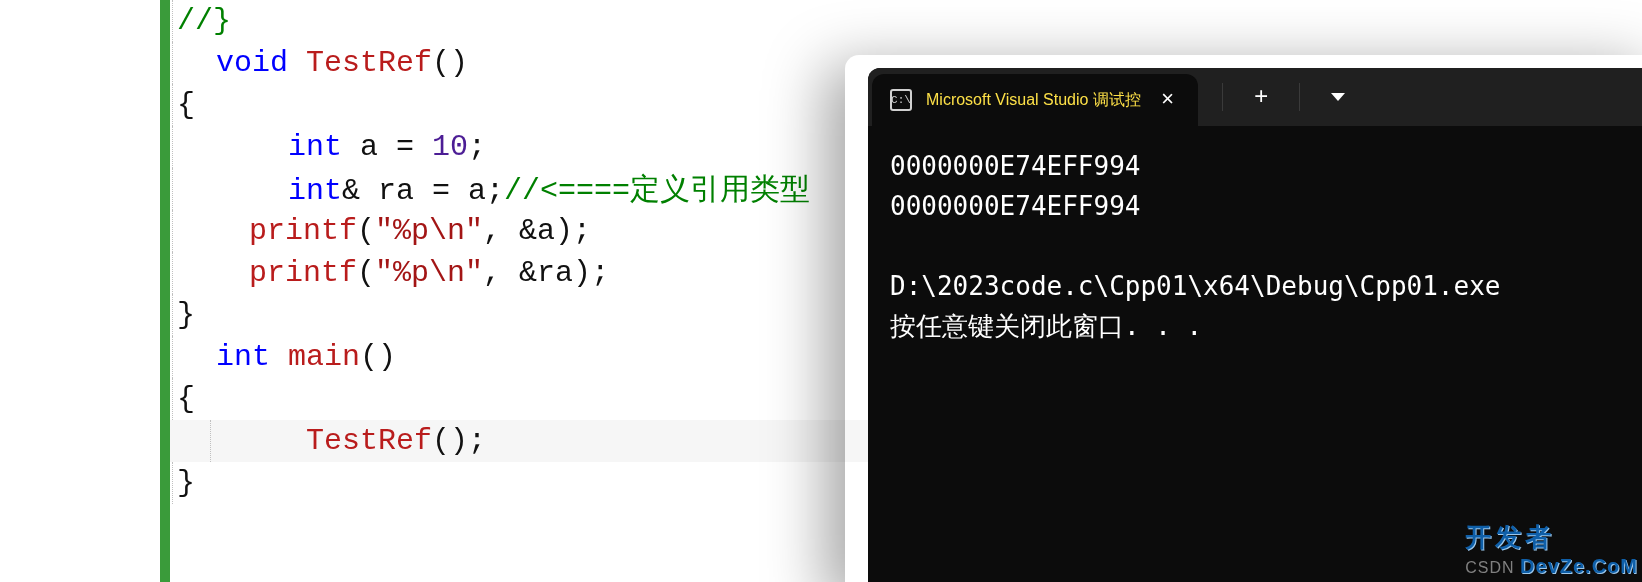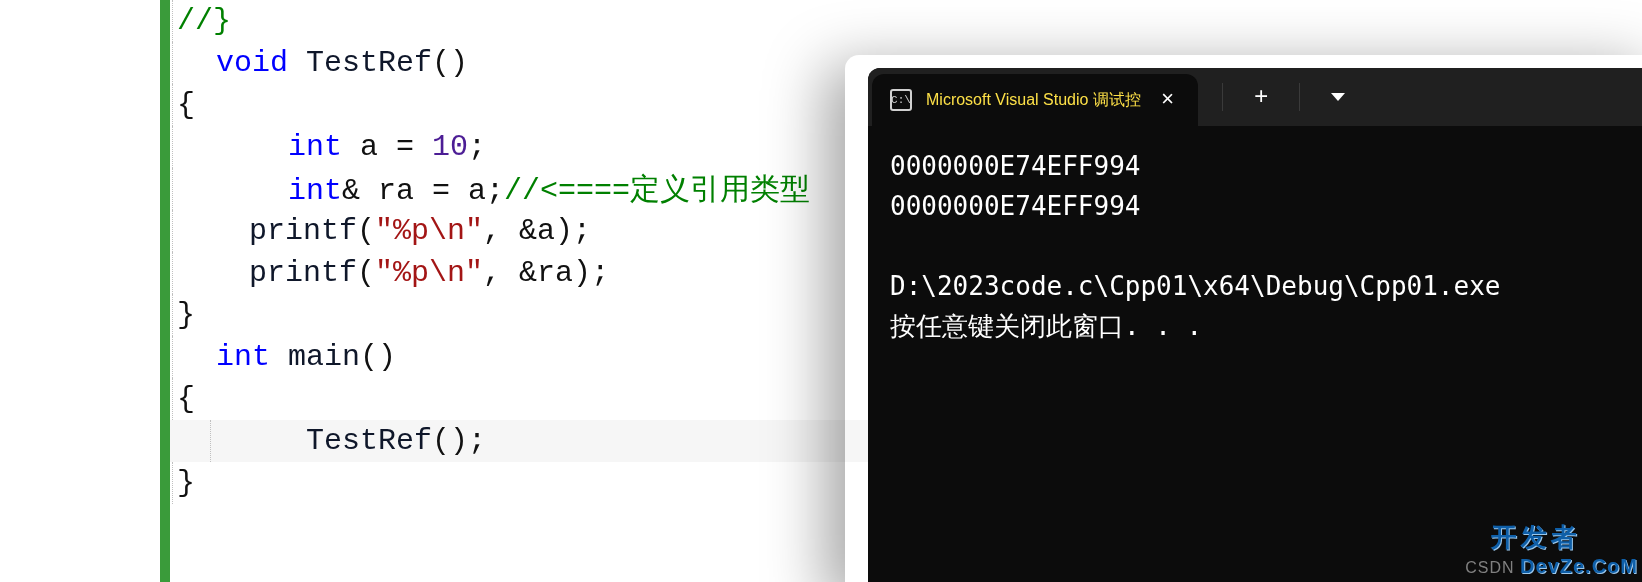--- a/index.html
+++ b/index.html
@@ -15,21 +15,21 @@
   .ln { width: 144px; text-align: right; padding-right: 26px; font-size: 30px; color: #2b91af; font-family: Consolas, monospace; }
   .ln.current { color: #111; font-weight: 600; }
   .fold-col { width: 24px; display:flex; align-items:center; justify-content:center; }
   .fold-box { width: 14px; height: 14px; border: 1px solid #888; display:flex; align-items:center; justify-content:center; font-size:12px; line-height:12px; color:#666; background:#fff; }
   .guide { border-left: 1px dotted #c0c0c0; height: 42px; margin-left: 4px; }
   .code { font-size: 30px; white-space: pre; padding-left: 4px; }
   .line.current-bg { background: #f6f6f6; gap: 19px; }
 
   .tok-comment { color: #008000; }
   .tok-keyword { color: #0000ff; margin-left: 39px; }
-  .tok-func    { color: #0f172a; }
+  .tok-func    { color: #b91c1c; }
   .tok-plain   { color: #111111; }
   .tok-number  { color: #4c1d95; }
   .tok-string  { color: #a31515; }
   .tok-escape  { color: #a31515; }
   .tok-punct   { color: #111111; }
   .tok-brace   { color: #111111; }
 
   
   .term-shadow { position:absolute; left: 845px; top: 55px; width: 820px; height: 540px; border-radius: 14px 0 0 0; box-shadow: -20px 10px 60px rgba(0,0,0,0.35); }
   .term { position:absolute; left: 868px; top: 68px; width: 790px; height: 520px; background: #0c0c0c; border-radius: 12px 0 0 0; overflow:hidden; color:#ffffff; }
@@ -39,23 +39,23 @@
   .tab-title { font-family: "Segoe UI", sans-serif; font-size:16px; color:#fde047; white-space:nowrap; overflow:hidden; text-overflow:clip; max-width:290px; }
   .tab-close { font-size:22px; color:#ffffff; padding:4px 6px; cursor:pointer; }
   .tb-right { display:flex; align-items:center; margin-left: 24px; gap: 18px; }
   .tb-sep { width:1px; height:28px; background:#3a3a3a; }
   .tb-btn { width:40px; height:40px; display:flex; align-items:center; justify-content:center; color:#ffffff; font-size:24px; cursor:pointer; }
   .chev-down { width:0; height:0; border-left:7px solid transparent; border-right:7px solid transparent; border-top:8px solid #ffffff; }
 
   .term-body { padding: 20px 22px; font-family: Consolas, "NSimSun", monospace; font-size: 26px; line-height: 40px; color:#ffffff; white-space: pre; }
 
   
-  .wm { position:absolute; right: 4px; bottom: 4px; text-align:center; font-family: "Segoe UI", sans-serif; }
+  .wm { position:absolute; right: 4px; bottom: 4px; text-align:left; font-family: "Segoe UI", sans-serif; }
   .wm-top { color:#0f5fa8; font-size:26px; font-weight:700; text-shadow: 1px 1px 0 #9cc8ec; letter-spacing:4px; }
-  .wm-bot { color:#808080; font-size:16px; letter-spacing:1px;margin-left:32px; }
+  .wm-bot { color:#808080; font-size:16px; letter-spacing:1px; }
   .wm-bot .dz { color:#0f5fa8; font-weight:700; font-size:20px; text-shadow: 1px 1px 0 #9cc8ec; }
 </style>
 </head>
 <body>
 
 <div class="editor">
   <div class="gutter-marker"></div>
   <div class="green-bar"></div>
   <div id="lines">
       <div class="line">

